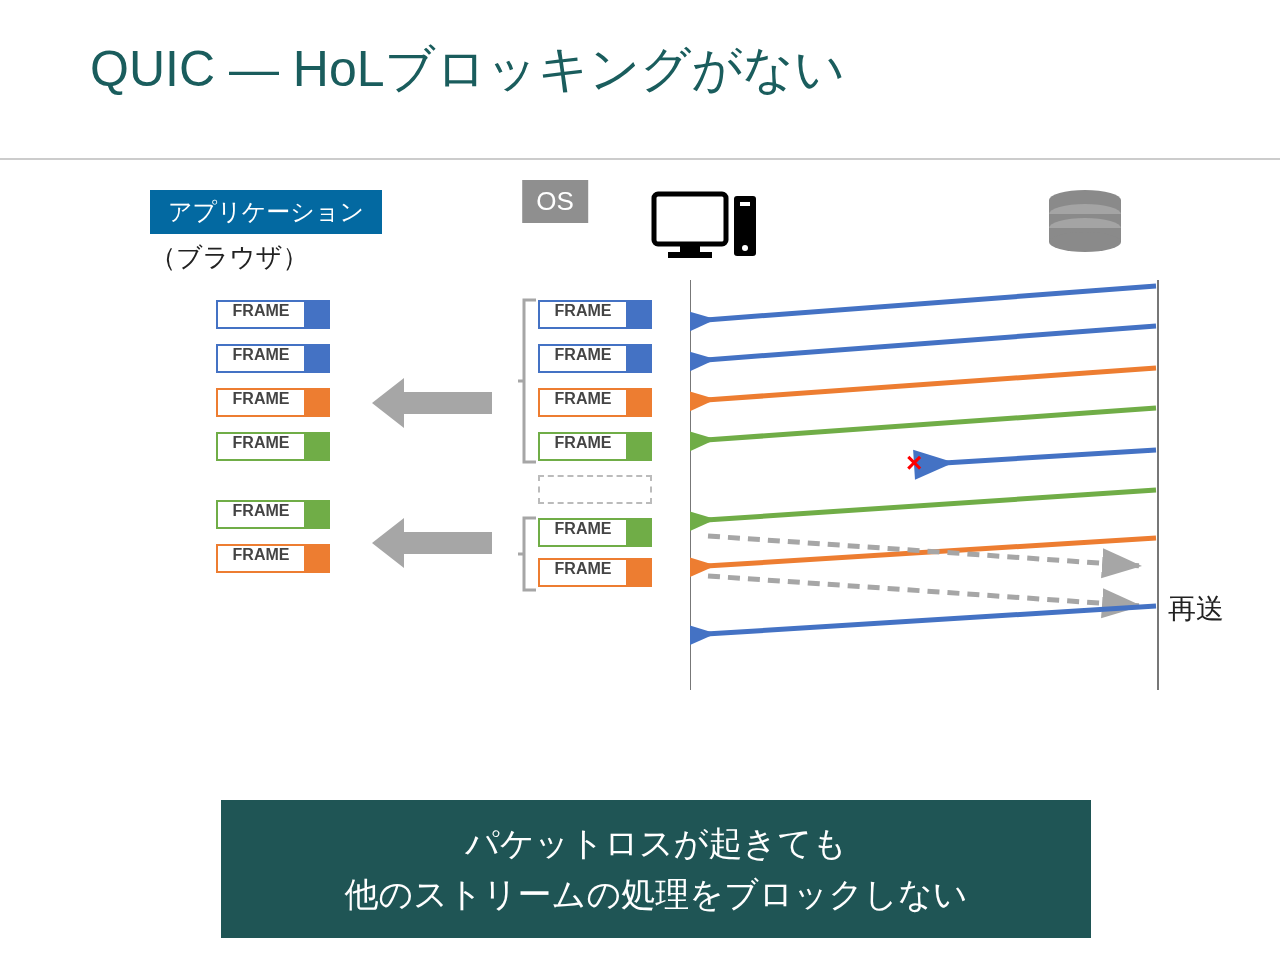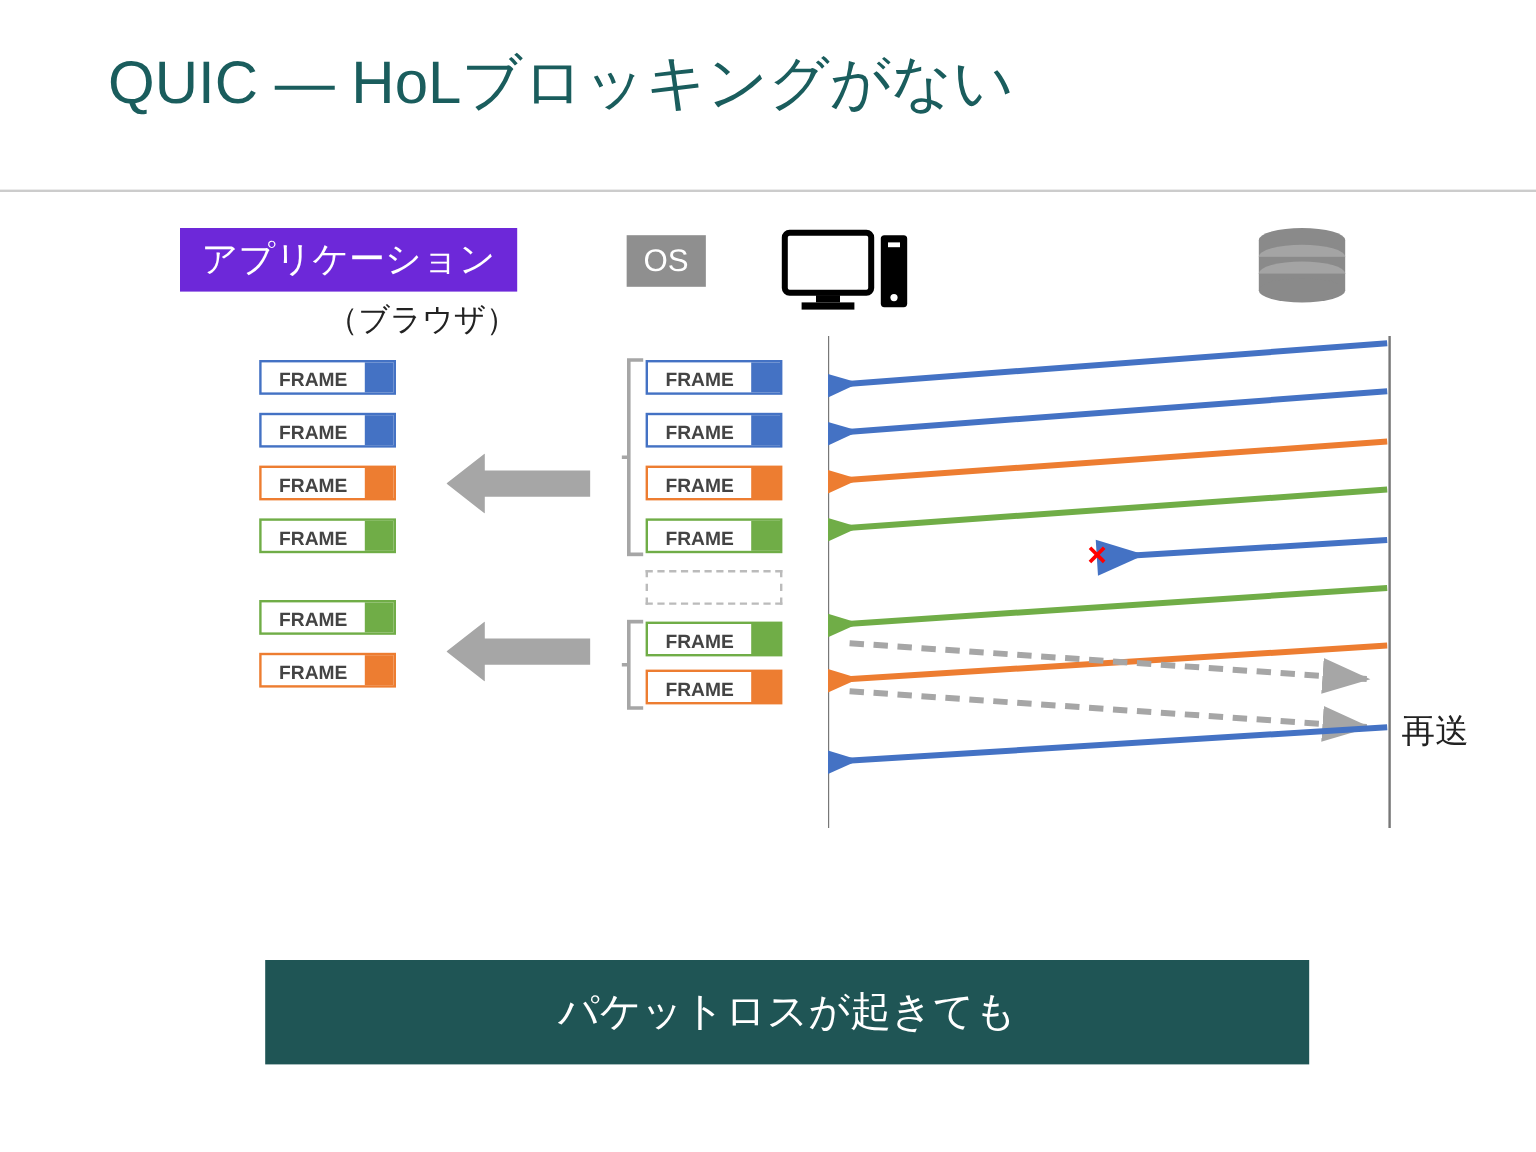--- a/index.html
+++ b/index.html
@@ -1,27 +1,27 @@
 <!DOCTYPE html>
 <html><head>
 <meta charset="utf-8">
 <style>
 html,body{margin:0;padding:0;width:1280px;height:960px;background:#fff;font-family:"Meiryo","Segoe UI",sans-serif;color:#333}
 .slide{position:relative;width:1280px;height:732px}
 .title{position:absolute;left:90px;top:36px;font-size:50px;font-weight:400;color:#1a5d5d}
 hr.sep{position:absolute;left:0;top:150px;width:1280px;border:none;border-top:2px solid #ccc}
 
-.label-black{background:#6d28d9;color:#fff;padding:6px 18px;font-size:30px;display:inline-block}
+.label-black{background:#0369a1;color:#fff;padding:6px 18px;font-size:24px;display:inline-block}
 .label-gray{background:#8f8f8f;color:#fff;padding:6px 14px;font-size:26px;display:inline-block}
-.sub{font-size:26px;color:#222;margin-top:6px;text-align:right}
+.sub{font-size:26px;color:#222;margin-top:6px;text-align:left}
 
 .app-header{position:absolute;left:150px;top:190px;text-align:center}
-.os-header{position:absolute;left:555px;top:196px;text-align:center;transform:translateX(-50%)}
+.os-header{position:absolute;left:555px;top:180px;text-align:center;transform:translateX(-50%)}
 
-.frame{position:absolute;width:110px;height:25px;border:2px solid;display:flex;align-items:flex-end}
+.frame{position:absolute;width:110px;height:25px;border:2px solid;display:flex;align-items:flex-start}
 .frame .txt{flex:1;font-size:16px;font-weight:600;color:#444;text-align:center}
 .frame .dot{width:24px;height:25px}
 .c-blue{border-color:#4472c4}.c-blue .dot{background:#4472c4}
 .c-orange{border-color:#ed7d31}.c-orange .dot{background:#ed7d31}
 .c-green{border-color:#70ad47}.c-green .dot{background:#70ad47}
 .placeholder{position:absolute;width:110px;height:25px;border:2px dashed #bbb}
 
 .big-arrow{position:absolute;color:#a6a6a6}
 .big-arrow svg{display:block}
 
@@ -173,15 +173,16 @@
 
     <line x1="18" y1="256" x2="452" y2="286" stroke="#a6a6a6" stroke-width="5" stroke-dasharray="12 8" marker-end="url(#ah-gray)"></line>
     <line x1="18" y1="296" x2="452" y2="326" stroke="#a6a6a6" stroke-width="5" stroke-dasharray="12 8" marker-end="url(#ah-gray)"></line>
 
     <line x1="466" y1="326" x2="16" y2="354" stroke="#4472c4" stroke-width="5" marker-end="url(#ah-blue)"></line>
   </svg>
   <div class="retrans-label">再送</div>
 
   <div class="caption-box">
     <div>パケットロスが起きても</div>
+    <div>他のストリームの処理をブロックしない</div>
   </div>
 
 </div>
 
 </body></html>

